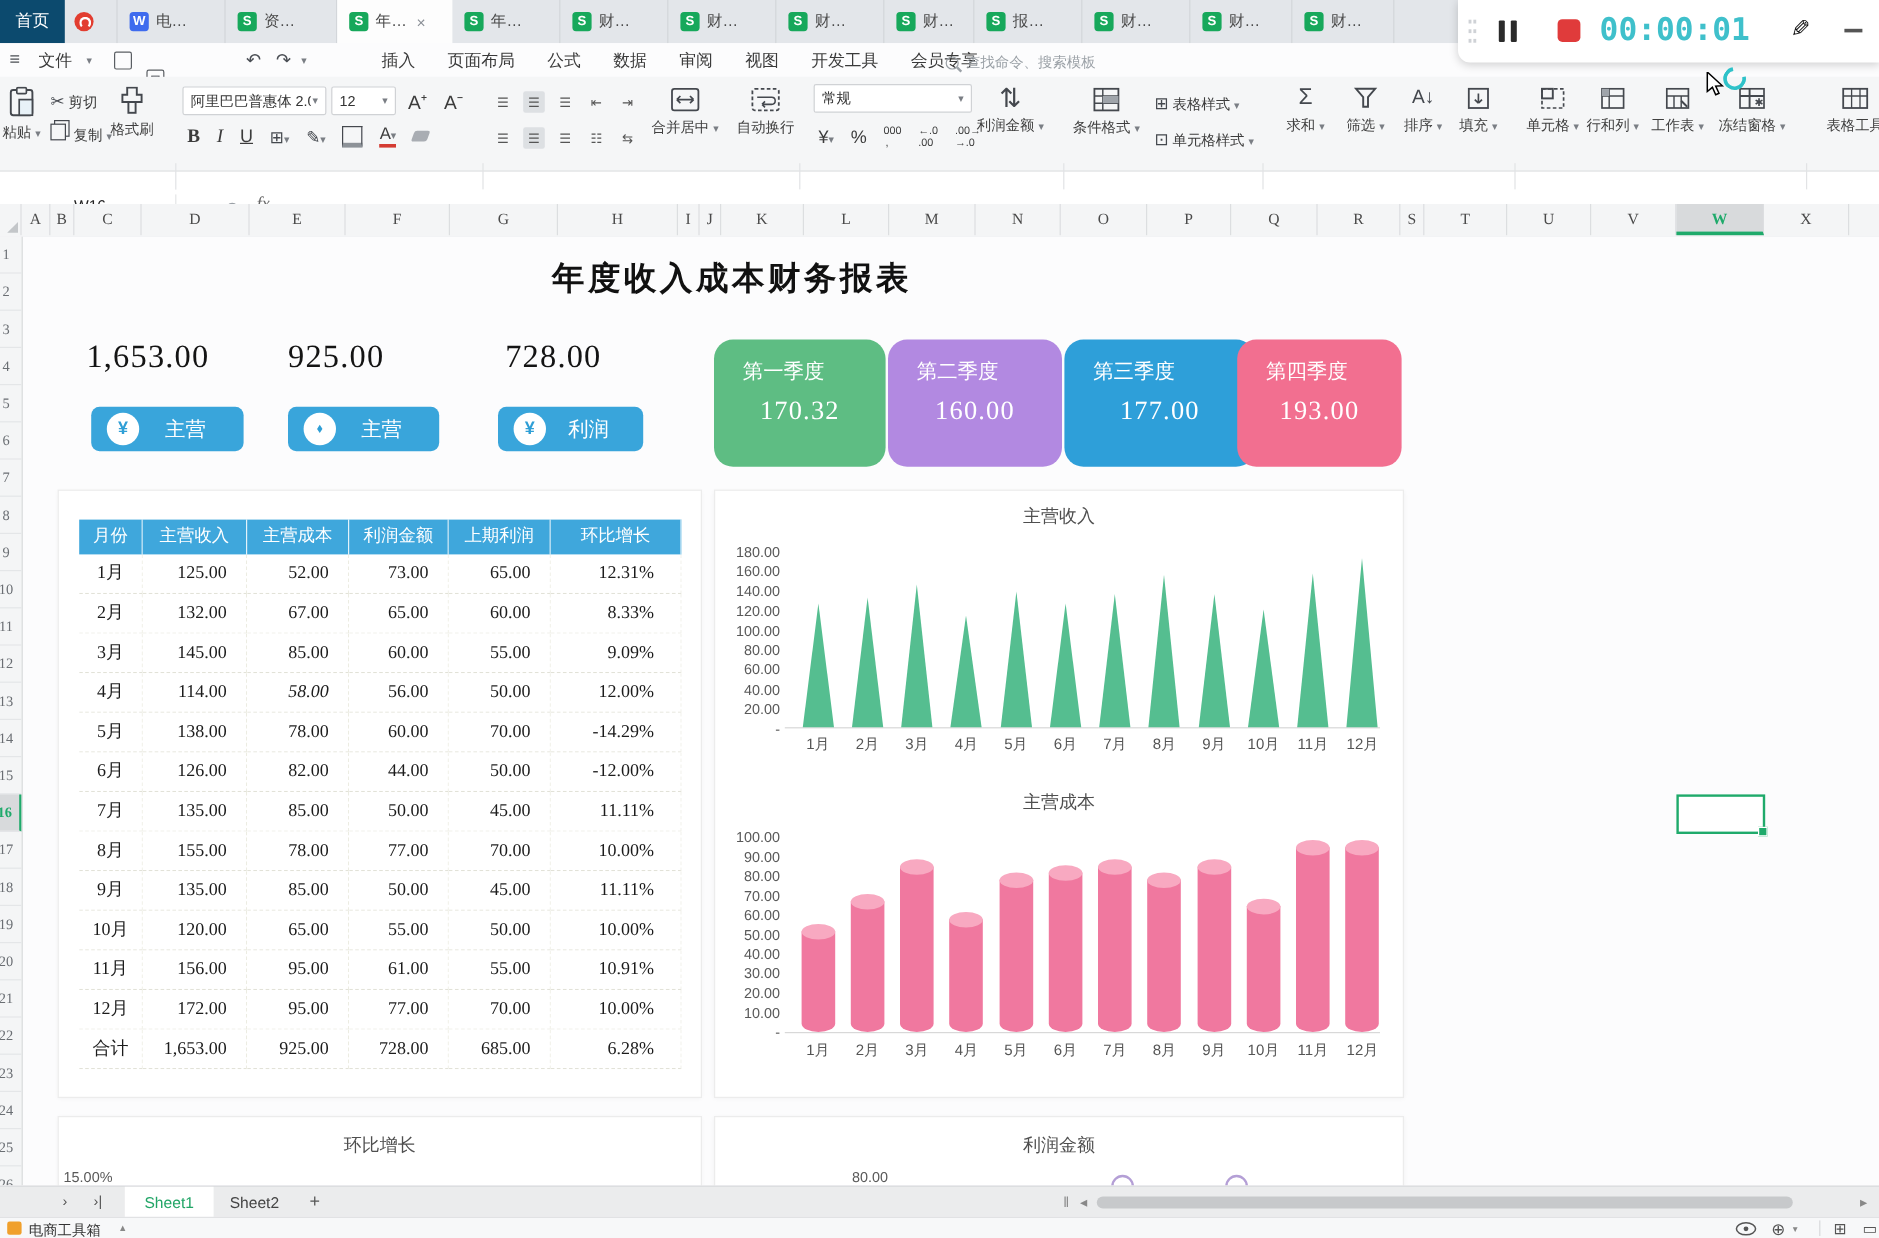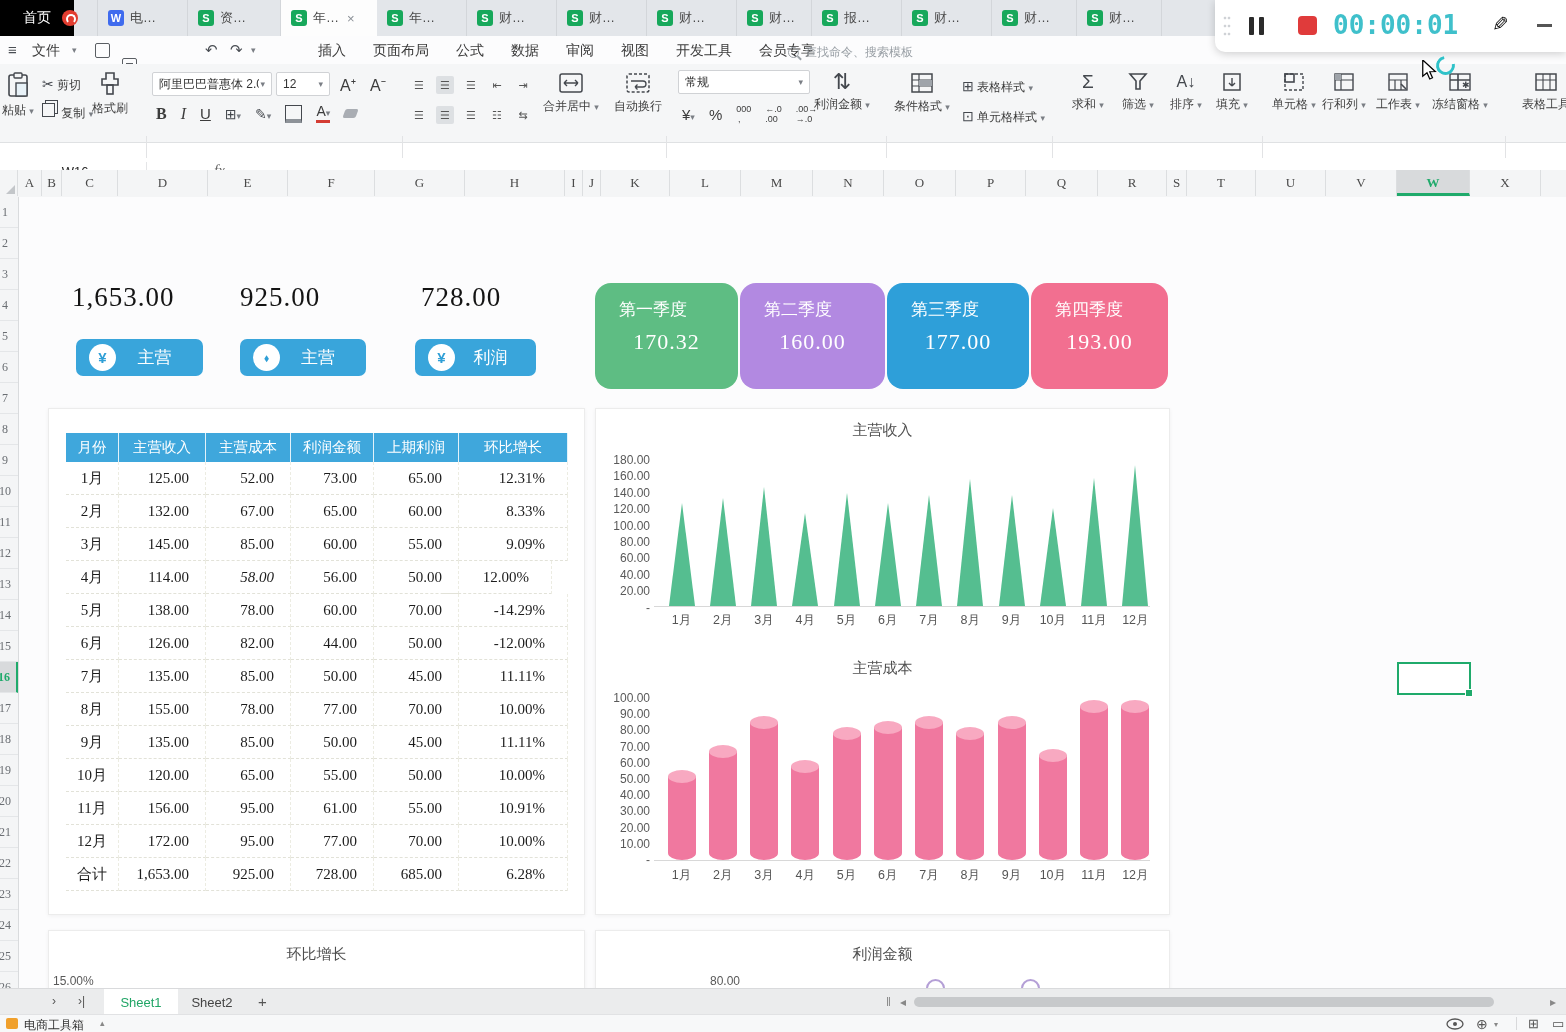--- a/index.html
+++ b/index.html
@@ -3,21 +3,21 @@
 <meta charset="utf-8">
 <style>
   html,body{margin:0;padding:0}
   body{width:1566px;height:1032px;position:relative;overflow:hidden;background:#fff;
        font-family:"Liberation Sans",sans-serif;color:#3c3c3c}
   .abs{position:absolute}
   .nw{white-space:nowrap}
   .ser{font-family:"Liberation Serif","DejaVu Serif",serif}
   
   #tabbar{left:0;top:0;width:1566px;height:36px;background:#e3e6ea}
-  .home-tab{left:0;top:0;width:74px;height:36px;background:#000000;color:#fff;font-size:14px;
+  .home-tab{left:0;top:0;width:54px;height:36px;background:#0c4a6e;color:#fff;font-size:14px;
             display:flex;align-items:center;justify-content:center}
   .doc-tab{top:0;height:36px;display:flex;align-items:center;gap:6px;padding:0 10px;box-sizing:border-box;
            font-size:13px;color:#4a4a4a;border-right:1px solid #d3d6da}
   .doc-tab.active{background:#fdfdfd;border-right:none}
   .ic-sq{width:16px;height:16px;border-radius:3px;color:#fff;font-size:11px;font-weight:bold;
          display:flex;align-items:center;justify-content:center;flex:0 0 auto}
   .ic-s{background:#17a85b}.ic-w{background:#3f6bee}
   .ic-red{width:16px;height:16px;border-radius:50%;background:#e23d30;position:relative;flex:0 0 auto}
   .ic-red:after{content:"";position:absolute;left:4px;top:4px;width:6px;height:6px;border:2px solid #fff;
                 border-radius:50%;border-bottom-color:transparent}
@@ -449,20 +449,21 @@
       <div class="abs rownum" style="top: 558px; height: 31px; line-height: 31px;">19</div>
       <div class="abs rownum" style="top: 589px; height: 31px; line-height: 31px;">20</div>
       <div class="abs rownum" style="top: 620px; height: 31px; line-height: 31px;">21</div>
       <div class="abs rownum" style="top: 651px; height: 31px; line-height: 31px;">22</div>
       <div class="abs rownum" style="top: 682px; height: 31px; line-height: 31px;">23</div>
       <div class="abs rownum" style="top: 713px; height: 31px; line-height: 31px;">24</div>
       <div class="abs rownum" style="top: 744px; height: 31px; line-height: 31px;">25</div>
       <div class="abs rownum" style="top: 775px; height: 31px; line-height: 31px;">26</div>
     </div>
 
+  <div class="abs ser nw" id="title">年度收入成本财务报表</div>
 
   <div class="abs" id="summary-zone">
       <div class="abs bignum ser nw" style="left: 72px;">1,653.00</div>
       <div class="abs sumbtn" style="left: 76px; width: 127px;">
         <span class="disc">¥</span>
         <span class="sumlab">主营</span>
       </div>
       <div class="abs bignum ser nw" style="left: 240px;">925.00</div>
       <div class="abs sumbtn" style="left: 240px; width: 126px;">
         <span class="disc">⬪</span>
@@ -476,21 +477,21 @@
     </div>
   <div class="abs" id="quarter-zone">
       <div class="abs qcard" style="left: 595px; width: 143px; background: rgb(94, 189, 131);">
         <div class="qlab nw">第一季度</div>
         <div class="qval ser">170.32</div>
       </div>
       <div class="abs qcard" style="left: 740px; width: 145px; background: rgb(178, 137, 225);">
         <div class="qlab nw">第二季度</div>
         <div class="qval ser">160.00</div>
       </div>
-      <div class="abs qcard" style="left: 887px; width: 142px; background: rgb(46, 159, 217);">
+      <div class="abs qcard" style="left: 887px; width: 142px; background: rgb(46, 159, 217); padding-left: 17px;">
         <div class="qlab nw">第三季度</div>
         <div class="qval ser">177.00</div>
       </div>
       <div class="abs qcard" style="left: 1031px; width: 137px; background: rgb(242, 111, 144);">
         <div class="qlab nw">第四季度</div>
         <div class="qval ser">193.00</div>
       </div>
     </div>
 
   <div class="abs panel" id="panelL" style="left:48px;top:211px;width:535px;height:505px">
@@ -517,21 +518,21 @@
         <div class="abs tcell nw" style="left: 53px; top: 95px; width: 87px; height: 33px; text-align: right; box-sizing: border-box; padding-right: 16px;">145.00</div>
         <div class="abs tcell nw" style="left: 140px; top: 95px; width: 85px; height: 33px; text-align: right; box-sizing: border-box; padding-right: 16px;">85.00</div>
         <div class="abs tcell nw" style="left: 225px; top: 95px; width: 83px; height: 33px; text-align: right; box-sizing: border-box; padding-right: 16px;">60.00</div>
         <div class="abs tcell nw" style="left: 308px; top: 95px; width: 85px; height: 33px; text-align: right; box-sizing: border-box; padding-right: 16px;">55.00</div>
         <div class="abs tcell nw" style="left: 393px; top: 95px; width: 109px; height: 33px; text-align: right; box-sizing: border-box; padding-right: 22px;">9.09%</div>
         <div class="abs tcell nw" style="left: 0px; top: 128px; width: 53px; height: 33px; text-align: center; box-sizing: border-box;">4月</div>
         <div class="abs tcell nw" style="left: 53px; top: 128px; width: 87px; height: 33px; text-align: right; box-sizing: border-box; padding-right: 16px;">114.00</div>
         <div class="abs tcell nw" style="left: 140px; top: 128px; width: 85px; height: 33px; text-align: right; box-sizing: border-box; padding-right: 16px; font-style: italic;">58.00</div>
         <div class="abs tcell nw" style="left: 225px; top: 128px; width: 83px; height: 33px; text-align: right; box-sizing: border-box; padding-right: 16px;">56.00</div>
         <div class="abs tcell nw" style="left: 308px; top: 128px; width: 85px; height: 33px; text-align: right; box-sizing: border-box; padding-right: 16px;">50.00</div>
-        <div class="abs tcell nw" style="left: 377px; top: 128px; width: 109px; height: 33px; text-align: right; box-sizing: border-box; padding-right: 22px;">12.00%</div>
+        <div class="abs tcell nw" style="left: 393px; top: 128px; width: 109px; height: 33px; text-align: right; box-sizing: border-box; padding-right: 22px;">12.00%</div>
         <div class="abs tcell nw" style="left: 0px; top: 161px; width: 53px; height: 33px; text-align: center; box-sizing: border-box;">5月</div>
         <div class="abs tcell nw" style="left: 53px; top: 161px; width: 87px; height: 33px; text-align: right; box-sizing: border-box; padding-right: 16px;">138.00</div>
         <div class="abs tcell nw" style="left: 140px; top: 161px; width: 85px; height: 33px; text-align: right; box-sizing: border-box; padding-right: 16px;">78.00</div>
         <div class="abs tcell nw" style="left: 225px; top: 161px; width: 83px; height: 33px; text-align: right; box-sizing: border-box; padding-right: 16px;">60.00</div>
         <div class="abs tcell nw" style="left: 308px; top: 161px; width: 85px; height: 33px; text-align: right; box-sizing: border-box; padding-right: 16px;">70.00</div>
         <div class="abs tcell nw" style="left: 393px; top: 161px; width: 109px; height: 33px; text-align: right; box-sizing: border-box; padding-right: 22px;">-14.29%</div>
         <div class="abs tcell nw" style="left: 0px; top: 194px; width: 53px; height: 33px; text-align: center; box-sizing: border-box;">6月</div>
         <div class="abs tcell nw" style="left: 53px; top: 194px; width: 87px; height: 33px; text-align: right; box-sizing: border-box; padding-right: 16px;">126.00</div>
         <div class="abs tcell nw" style="left: 140px; top: 194px; width: 85px; height: 33px; text-align: right; box-sizing: border-box; padding-right: 16px;">82.00</div>
         <div class="abs tcell nw" style="left: 225px; top: 194px; width: 83px; height: 33px; text-align: right; box-sizing: border-box; padding-right: 16px;">44.00</div>

